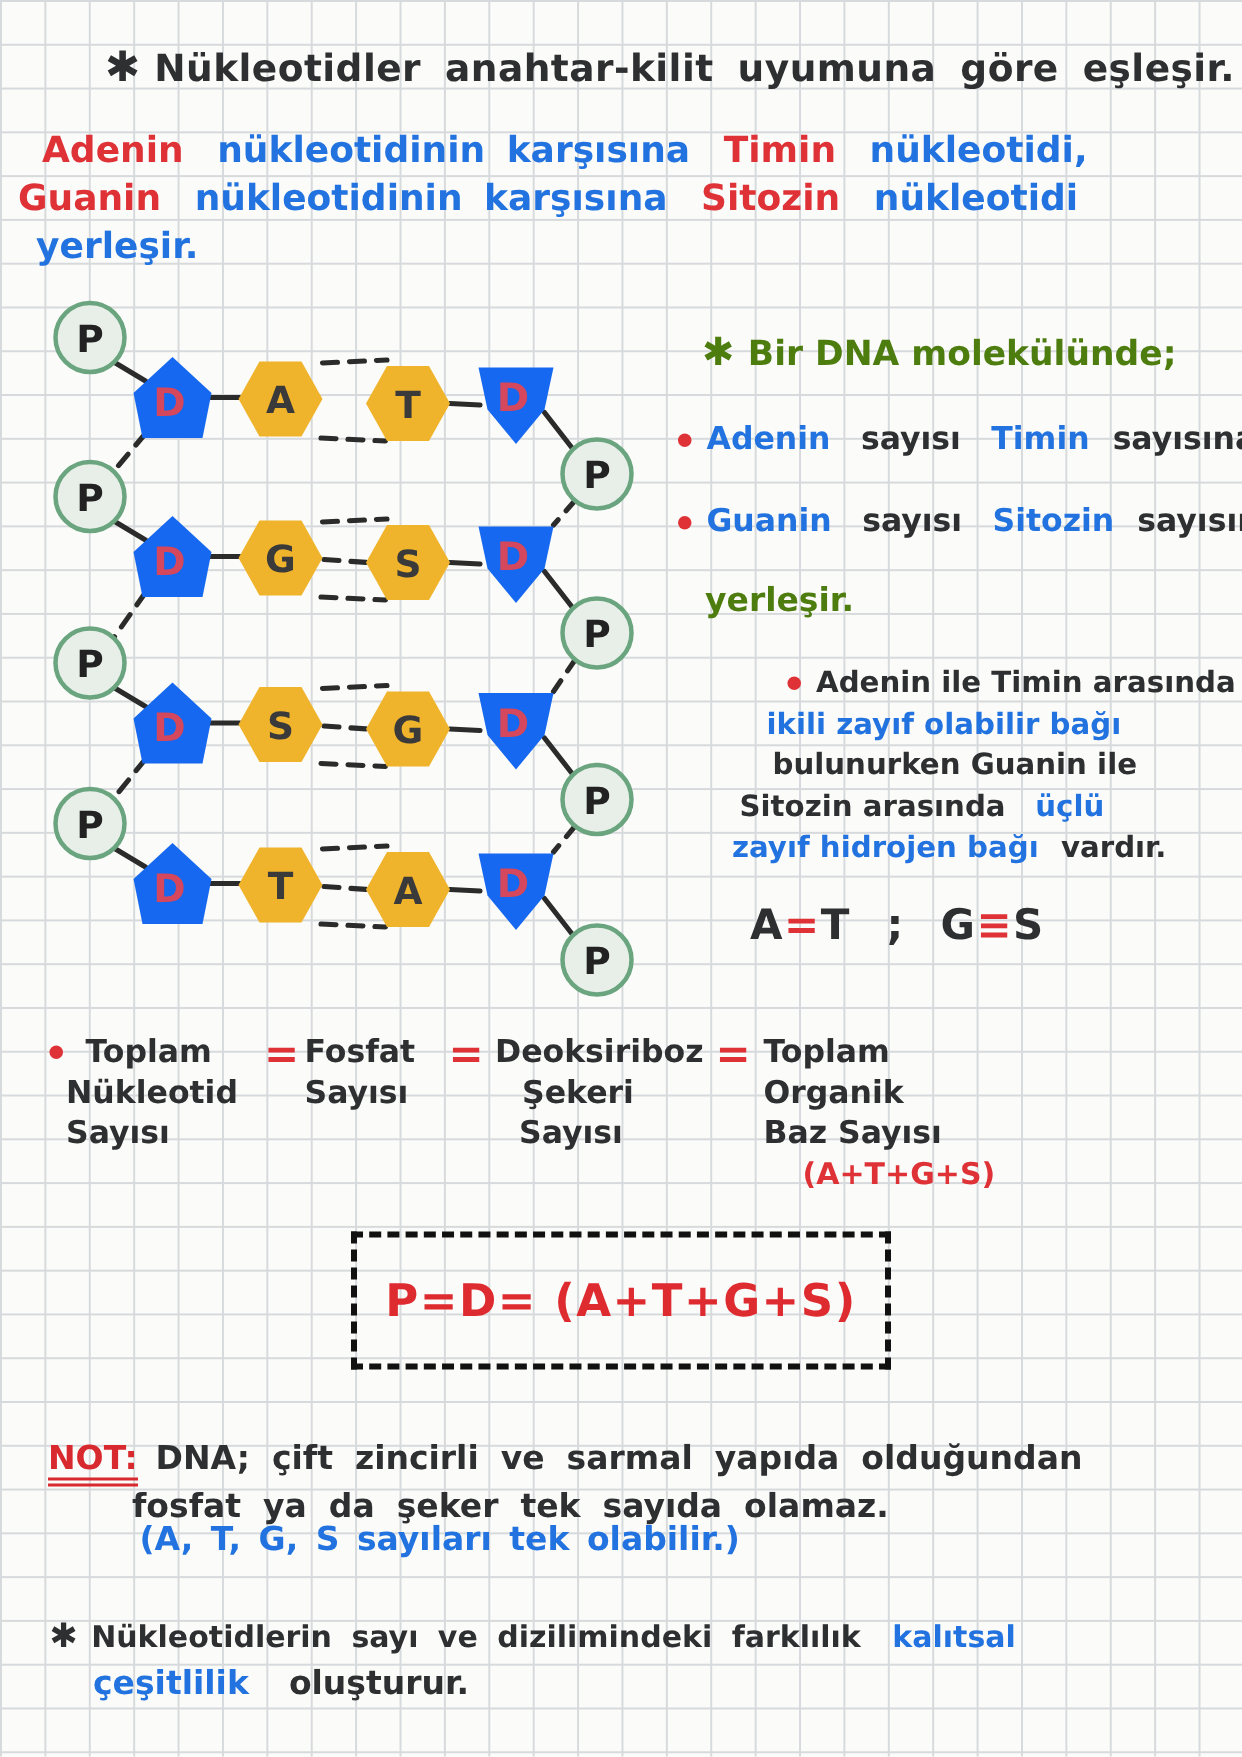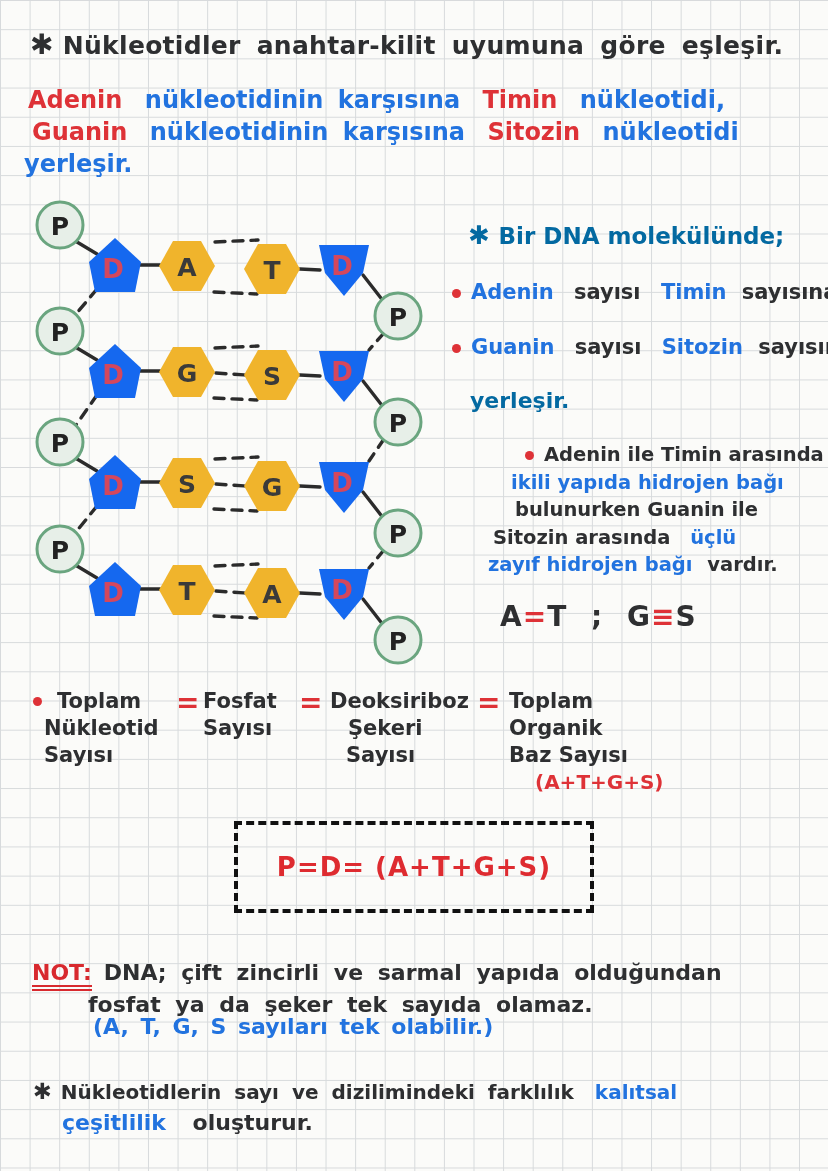--- a/index.html
+++ b/index.html
@@ -10,29 +10,29 @@
     background-image:
       linear-gradient(to right,#d7dadc 1px,transparent 1px),
       linear-gradient(to bottom,#d7dadc 1px,transparent 1px);
     background-size:29.6px 29.2px;
     color:#2e2f31;
   }
   .abs{position:absolute;}
   .black{color:#2e2f31;}
   .blue{color:#2273df;}
   .red{color:#de3237;}
-  .orange{color:#0369a1;}
+  .orange{color:#4d7c0f;}
   .line{white-space:nowrap;}
   .g{margin-left:13px;}
   .gs{margin-left:8px;}
   .star{font-size:1.12em;margin-right:9px;}
   
-  .title-line{left:30px;top:28px;font-size:25px;font-weight:bold;word-spacing:7px;letter-spacing:.3px;}
+  .title-line{left:30px;top:28px;font-size:25px;font-weight:bold;word-spacing:7px;letter-spacing:.3px;padding-left:40px;}
   .intro2{left:28px;top:86px;font-size:24px;font-weight:bold;word-spacing:6px;}
-  .intro3{left:32px;top:118px;font-size:24px;font-weight:bold;word-spacing:6px;}
+  .intro3{left:12px;top:118px;font-size:24px;font-weight:bold;word-spacing:6px;}
   .intro4{left:24px;top:150px;font-size:24px;font-weight:bold;}
   
   #dna-svg{position:absolute;left:18px;top:185px;width:420px;height:480px;}
   
   .sn-head{left:468px;top:220px;font-size:23px;font-weight:bold;}
   .sn-b1{left:452px;top:280px;font-size:21px;font-weight:bold;}
   .sn-b2{left:452px;top:335px;font-size:21px;font-weight:bold;}
   .sn-esittir{left:470px;top:388px;font-size:22px;font-weight:bold;}
   .bullet-dot{display:inline-block;width:9px;height:9px;border-radius:50%;background:#de3237;vertical-align:middle;margin-right:10px;}
   .bond-note{left:440px;top:441px;font-size:19.5px;font-weight:bold;line-height:27.5px;margin-left:48px;}
@@ -52,21 +52,21 @@
   .eq-s1{left:176px;}
   .eq-s2{left:299px;}
   .eq-s3{left:477px;}
   .eq-bullet{left:33px;top:697px;}
   .eq-note{color:#de3237;margin-left:26px;font-size:20px;}
   
   .formula-box{
     left:234px;top:821px;width:352px;height:84px;
     border:4.5px dashed #111;display:flex;align-items:center;justify-content:center;
   }
-  .formula-box span{font-size:26px;font-weight:bold;color:#de2b30;letter-spacing:1px;}
+  .formula-box span{font-size:30px;font-weight:bold;color:#de2b30;letter-spacing:1px;}
   
   .not-line1{left:32px;top:960px;font-size:22px;font-weight:bold;word-spacing:7px;}
   .not-label{color:#d8292e;border-bottom:6px double #d8292e;padding-bottom:0px;margin-right:12px;}
   .not-line2{left:88px;top:992px;font-size:22px;font-weight:bold;word-spacing:7px;}
   .not-line3{left:93px;top:1014px;font-size:22px;font-weight:bold;word-spacing:4px;text-align:right;}
   
   .foot1{left:33px;top:1078px;font-size:20px;font-weight:bold;word-spacing:6px;}
   .foot2{left:62px;top:1110px;font-size:22px;font-weight:bold;word-spacing:6px;}
 </style>
 </head>
@@ -196,21 +196,21 @@
   <span class="black gs">sayısına</span>
 </div>
 
 <div class="abs line sn-esittir orange">yerleşir.</div>
 
 <div class="abs bond-note">
   <div class="line ind1">
     <span class="bullet-dot"></span><span class="black">Adenin ile Timin arasında</span>
   </div>
   <div class="line ind2">
-    <span class="blue">ikili yapıda hidrojen bağı</span>
+    <span class="blue">ikili zayıf olabilir bağı</span>
   </div>
   <div class="line ind3">
     <span class="black">bulunurken Guanin ile</span>
   </div>
   <div class="line ind4">
     <span class="black">Sitozin arasında</span>
     <span class="blue g">üçlü</span>
   </div>
   <div class="line">
     <span class="blue">zayıf hidrojen bağı</span>

